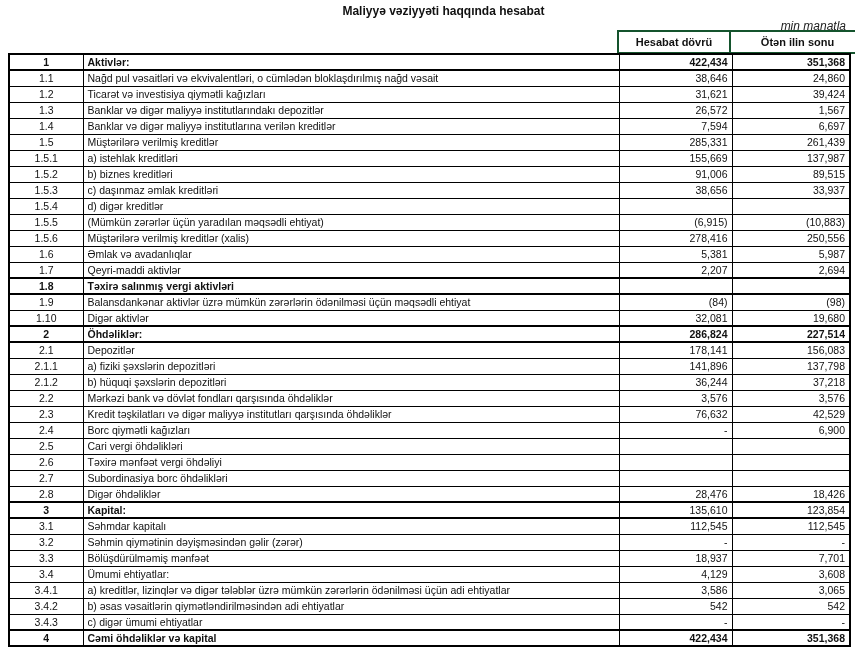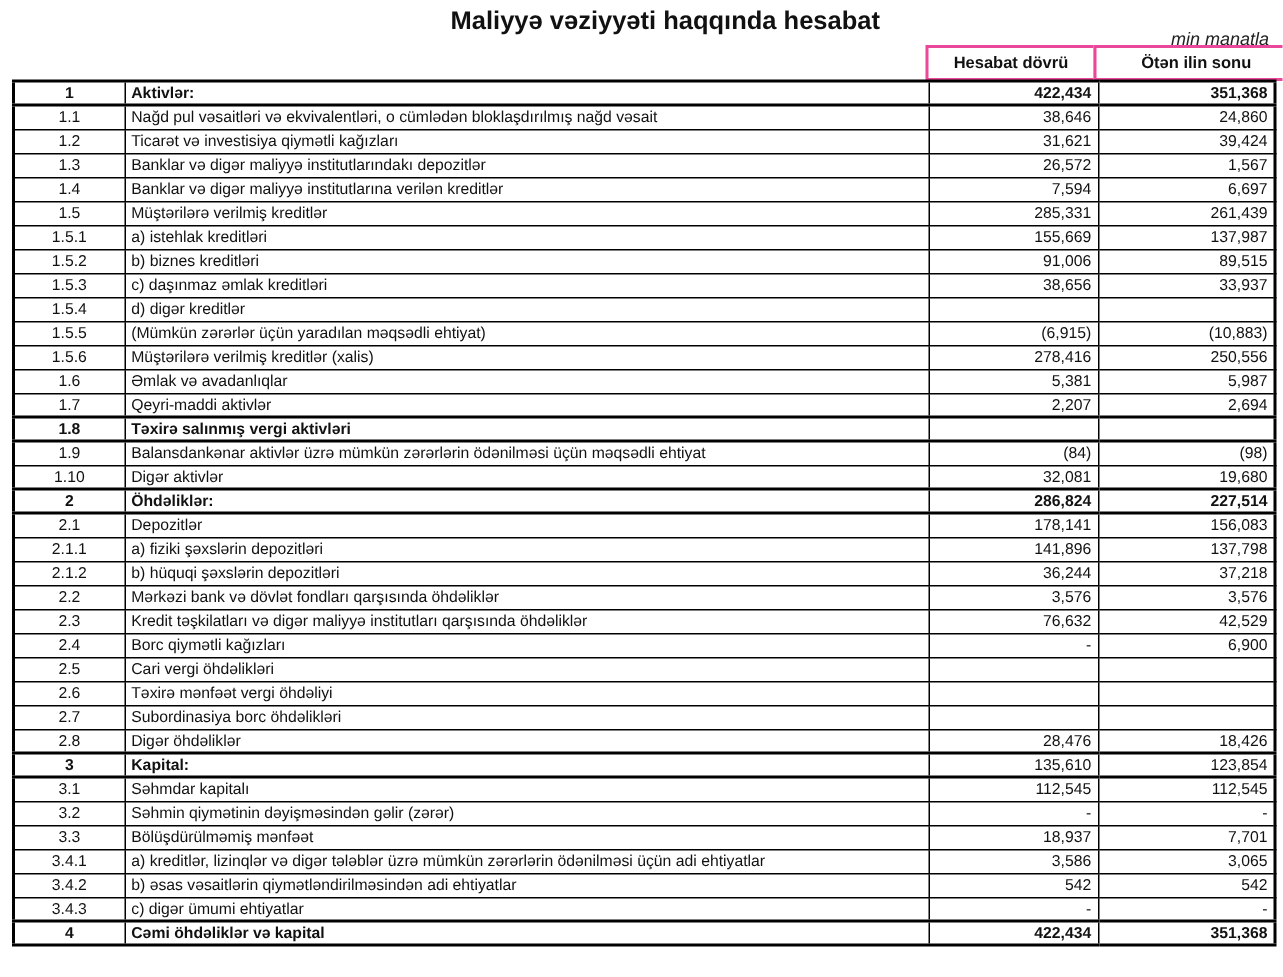--- a/index.html
+++ b/index.html
@@ -7,31 +7,31 @@
   body {
     width: 855px; height: 651px;
     background: #ffffff;
     font-family: "Liberation Sans", sans-serif;
     color: #111111;
   }
   .page { position: relative; width: 855px; height: 651px; overflow: hidden; }
 
   .title {
     position: absolute; top: 4px; left: 0; width: 100%;
-    text-align: center; font-weight: bold; font-size: 17px; color: #111; padding-left: 32px;
+    text-align: center; font-weight: bold; font-size: 12px; color: #111; padding-left: 32px;
   }
   .unit-note {
     position: absolute; top: 19px; right: 9px;
     font-style: italic; font-size: 12px; color: #222;
   }
 
   
   .col-headers { position: absolute; left: 617px; top: 30px; display: flex; }
   .col-headers .hc {
-    height: 24px; border: 2px solid #ec4899;
+    height: 24px; border: 2px solid #14532d;
     display: flex; align-items: center; justify-content: center;
     font-weight: bold; font-size: 11px; background: #fff;
   }
   .col-headers .hc1 { width: 114px; }
   .col-headers .hc2 { width: 137px; margin-left: -2px; }
 
   
   table.fin {
     position: absolute; left: 8px; top: 53px;
     width: 841px; table-layout: fixed;
@@ -259,20 +259,26 @@
           <td class="c-val c-val1">-</td>
           <td class="c-val">-</td>
         </tr>
         <tr>
           <td class="c-num">3.3</td>
           <td class="c-label">Bölüşdürülməmiş mənfəət</td>
           <td class="c-val c-val1">18,937</td>
           <td class="c-val">7,701</td>
         </tr>
         <tr>
+          <td class="c-num">3.4</td>
+          <td class="c-label">Ümumi ehtiyatlar:</td>
+          <td class="c-val c-val1">4,129</td>
+          <td class="c-val">3,608</td>
+        </tr>
+        <tr>
           <td class="c-num">3.4.1</td>
           <td class="c-label">a) kreditlər, lizinqlər və digər tələblər üzrə mümkün zərərlərin ödənilməsi üçün adi ehtiyatlar</td>
           <td class="c-val c-val1">3,586</td>
           <td class="c-val">3,065</td>
         </tr>
         <tr>
           <td class="c-num">3.4.2</td>
           <td class="c-label">b) əsas vəsaitlərin qiymətləndirilməsindən adi ehtiyatlar</td>
           <td class="c-val c-val1">542</td>
           <td class="c-val">542</td>

